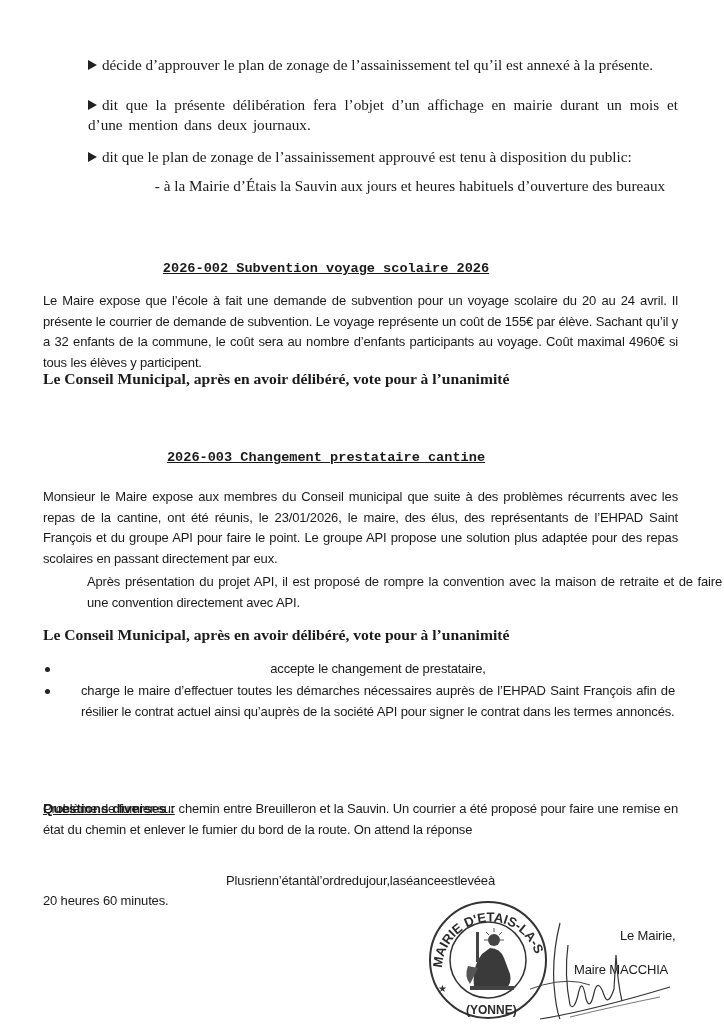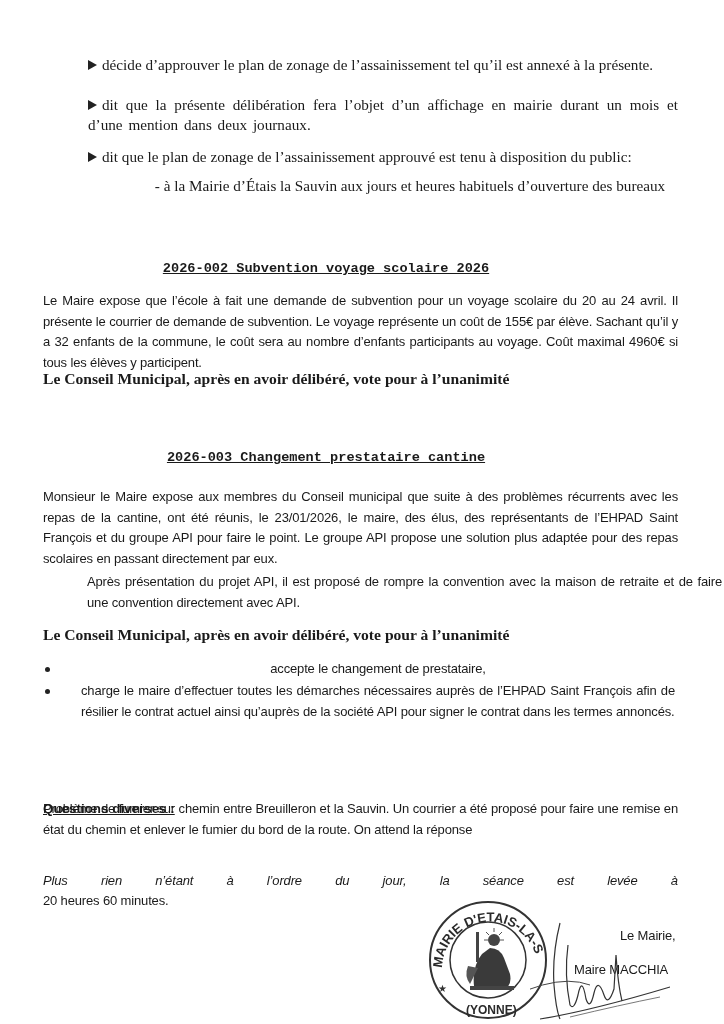--- a/index.html
+++ b/index.html
@@ -9,21 +9,21 @@
   .sans { font-family: "Liberation Sans", "DejaVu Sans", sans-serif; font-size: 13px; line-height: 20.5px; letter-spacing: -0.15px; }
   .abs { position: absolute; }
   .just { text-align: justify; text-align-last: left; }
   .tri { display: inline-block; width: 0; height: 0; border-top: 5px solid transparent; border-bottom: 5px solid transparent; border-left: 9px solid #222; margin-right: 5px; vertical-align: 0px; }
   .heading { font-family: Liberation Mono, monospace; font-weight: bold; font-size: 13.6px; text-decoration: underline; text-align: center; left: 0; width: 652px; }
   .vote { font-family: "Liberation Serif", "DejaVu Serif", serif; font-weight: bold; font-size: 15.6px; }
   .bullet-dot { position: absolute; left: 0; top: 8px; width: 5px; height: 5px; border-radius: 50%; background: #222; }
   .bullet { position: absolute; left: 45px; width: 630px; }
   .bullet .txt { margin-left: 36px; display: block; text-align: center; }
   .qd { font-family: "Liberation Sans", "DejaVu Sans", sans-serif; font-weight: bold; font-size: 13.4px; text-decoration: underline; }
-  .spread { display: flex; justify-content: space-between; font-style: italic; }
+  .spread { display: flex; justify-content: center; }
   .stamp { left: 424px; top: 896px; width: 130px; height: 124px; }
 </style>
 </head>
 <body>
 
 <div class="page">
 
   <div class="abs serif just" style="left:88px; top:95px; width:590px; word-spacing:2px;">
     <span class="tri"></span><span>dit que la présente délibération fera l’objet d’un affichage en mairie durant un mois et d’une mention dans deux journaux.</span>
   </div>

